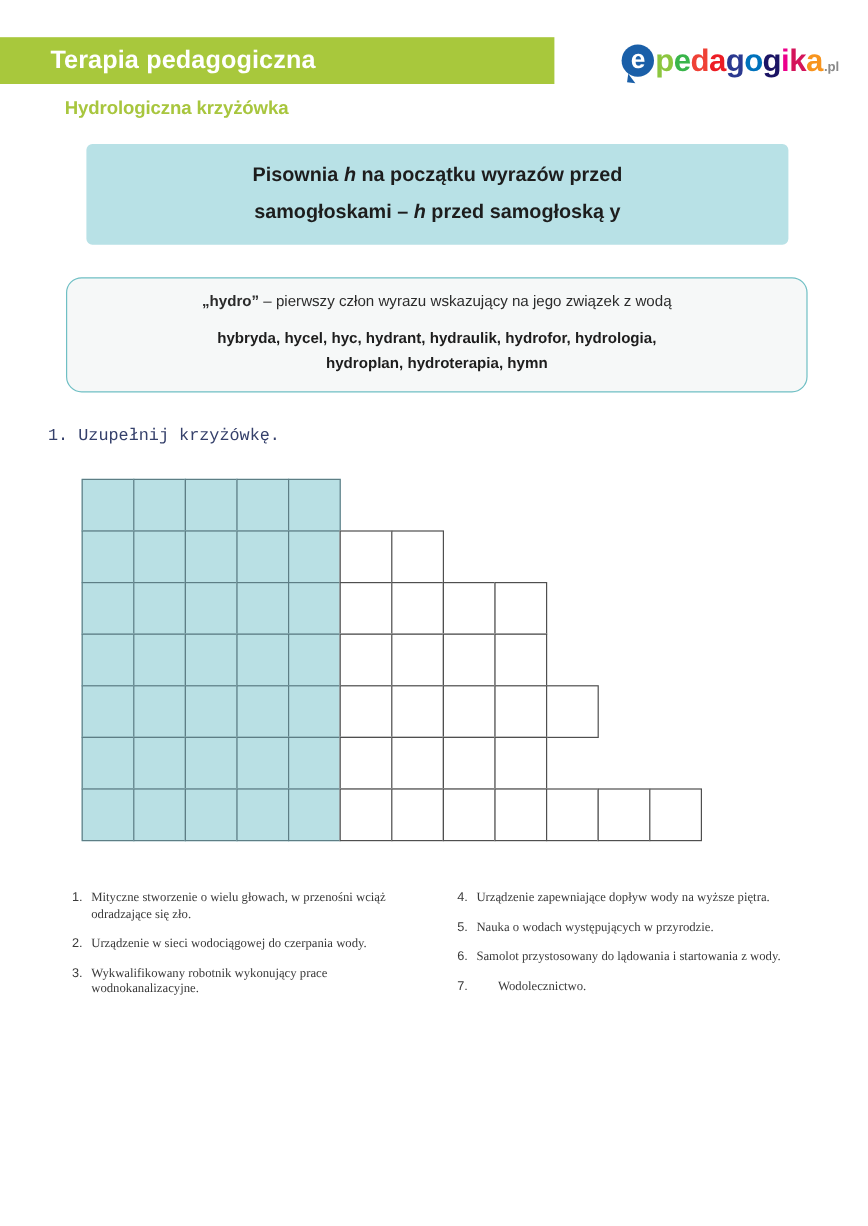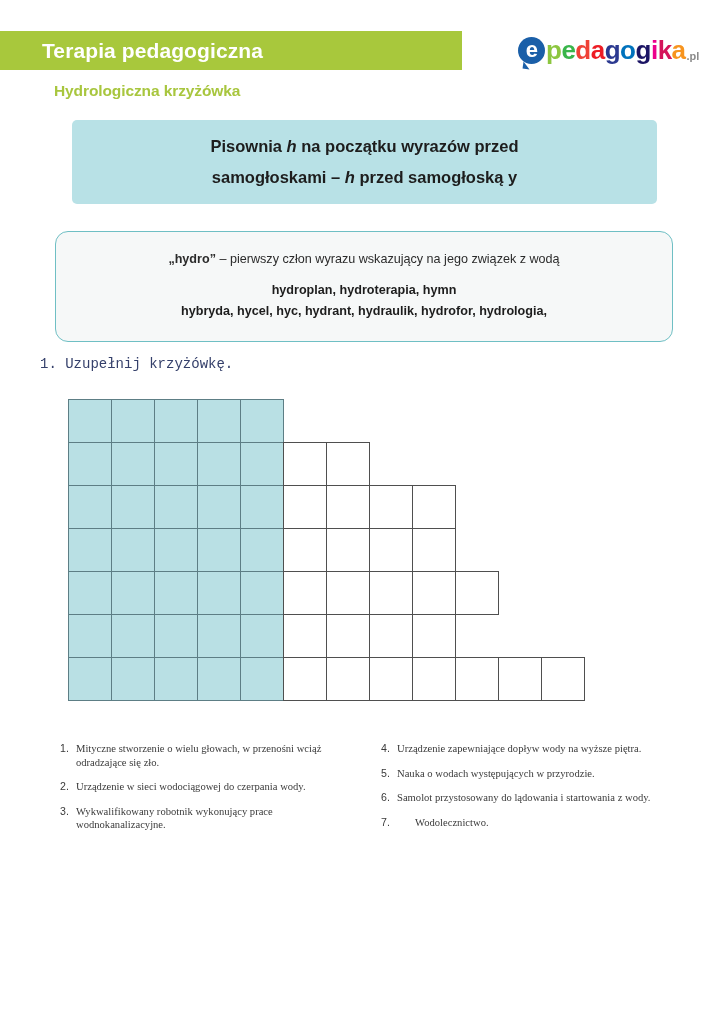--- a/index.html
+++ b/index.html
@@ -110,21 +110,21 @@
     text-align: center;
     line-height: 31px;
     white-space: nowrap;
   }
   .title-line i { font-style: italic; }
 
   
   .info-box {
     position: absolute;
     left: 55px; top: 231px;
-    width: 618px; height: 111px;
+    width: 618px; height: 96px;
     background: #f6f8f8;
     border: 1.2px solid #6fbfc4;
     border-radius: 13px;
     display: flex;
     flex-direction: column;
     align-items: center;
     justify-content: center;
     padding: 0 18px;
   }
   .info-lead {
@@ -222,22 +222,22 @@
   <div class="title-line">
     <span>samogłoskami – </span><i>h</i><span> przed samogłoską y</span>
   </div>
 </div>
 
 <div class="info-box">
   <div class="info-lead">
     <b>„hydro”</b><span> – pierwszy człon wyrazu wskazujący na jego związek z wodą</span>
   </div>
   <div class="info-words">
+    <div>hybryda, hycel, hyc, hydrant, hydraulik, hydrofor, hydrologia,</div>
     <div>hydroplan, hydroterapia, hymn</div>
-    <div>hybryda, hycel, hyc, hydrant, hydraulik, hydrofor, hydrologia,</div>
   </div>
 </div>
 
 <div class="instruction">1. Uzupełnij krzyżówkę.</div>
 
 <div class="grid" id="crossword-grid">
     <div class="grid-row">
       <div class="cell shaded"></div>
       <div class="cell shaded"></div>
       <div class="cell shaded"></div>

